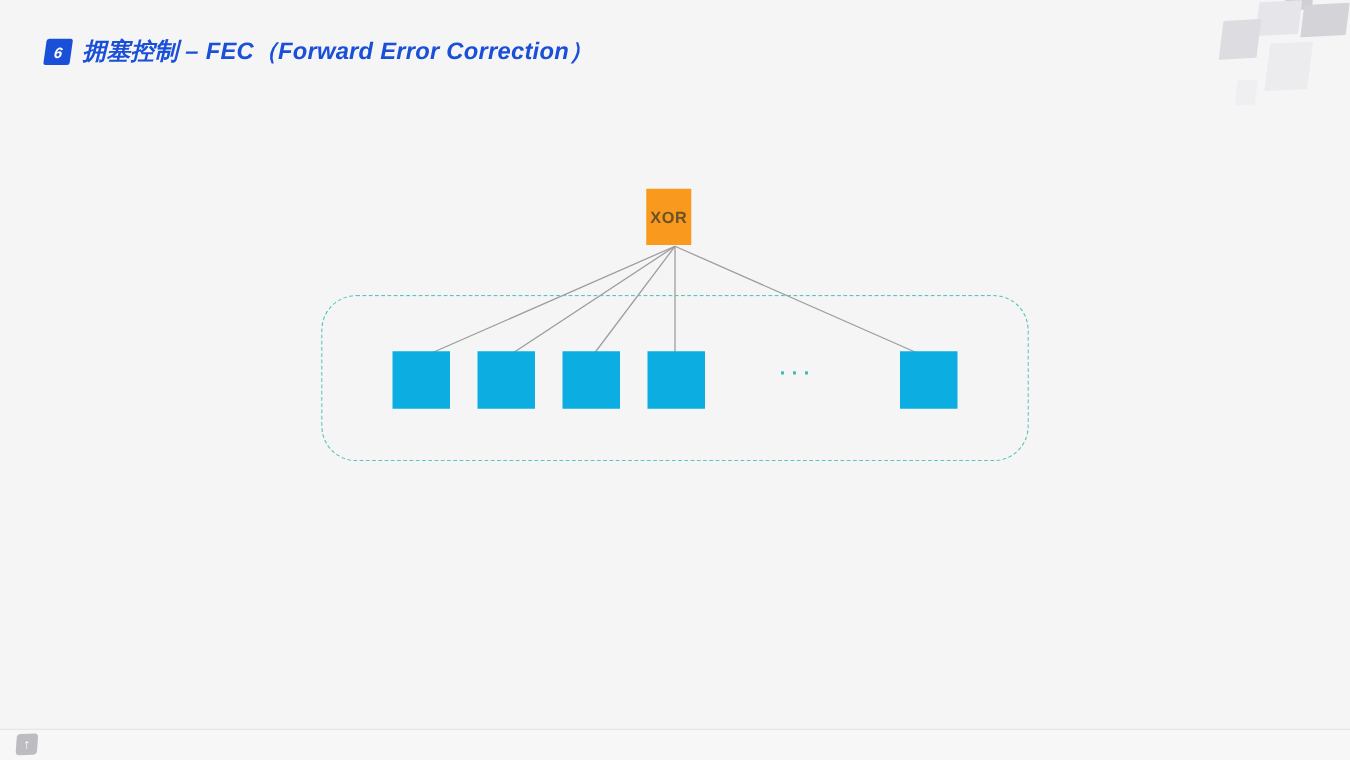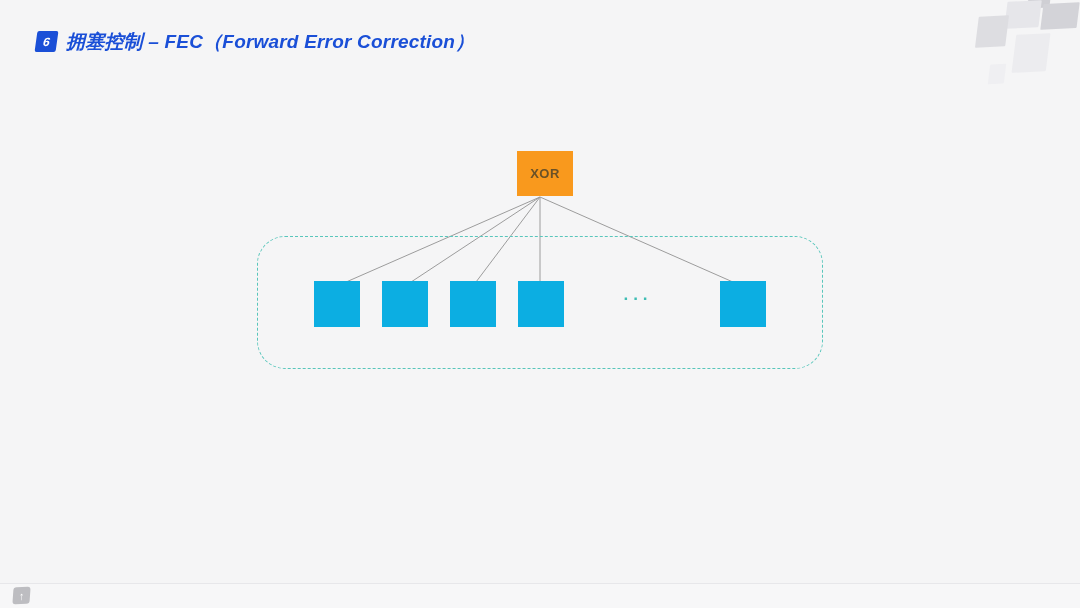--- a/index.html
+++ b/index.html
@@ -21,21 +21,21 @@
   .d3{left:1042px;top:3px;width:36px;height:26px;background:#d3d3d8;}
   .d4{left:1014px;top:34px;width:34px;height:38px;background:#ececef;}
   .d5{left:989px;top:64px;width:16px;height:20px;background:#efeff2;}
   .d6{left:1028px;top:-4px;width:22px;height:12px;background:#cfcfd4;}
 
   
   .lines{position:absolute;left:0;top:0;}
   .lines line{stroke:var(--line_gray,#9c9c9c);stroke-width:1;}
 
   
-  .xor{position:absolute;left:517px;top:151px;width:56px;height:45px;background:var(--orange,#f9991d);
+  .xor{position:absolute;left:517px;top:151px;width:36px;height:45px;background:var(--orange,#f9991d);
        display:flex;align-items:center;justify-content:center;font-size:13px;font-weight:bold;
        color:var(--xor_text,#6b5227);letter-spacing:.5px;}
 
   
   .group-box{position:absolute;left:257px;top:236px;width:566px;height:133px;
              border:1px dashed var(--teal_dash,#58c6bb);border-radius:28px;box-sizing:border-box;}
 
   
   .packet-row{position:absolute;left:314px;top:281px;display:flex;gap:22px;}
   .packet-row-right{position:absolute;left:720px;top:281px;display:flex;gap:22px;}

